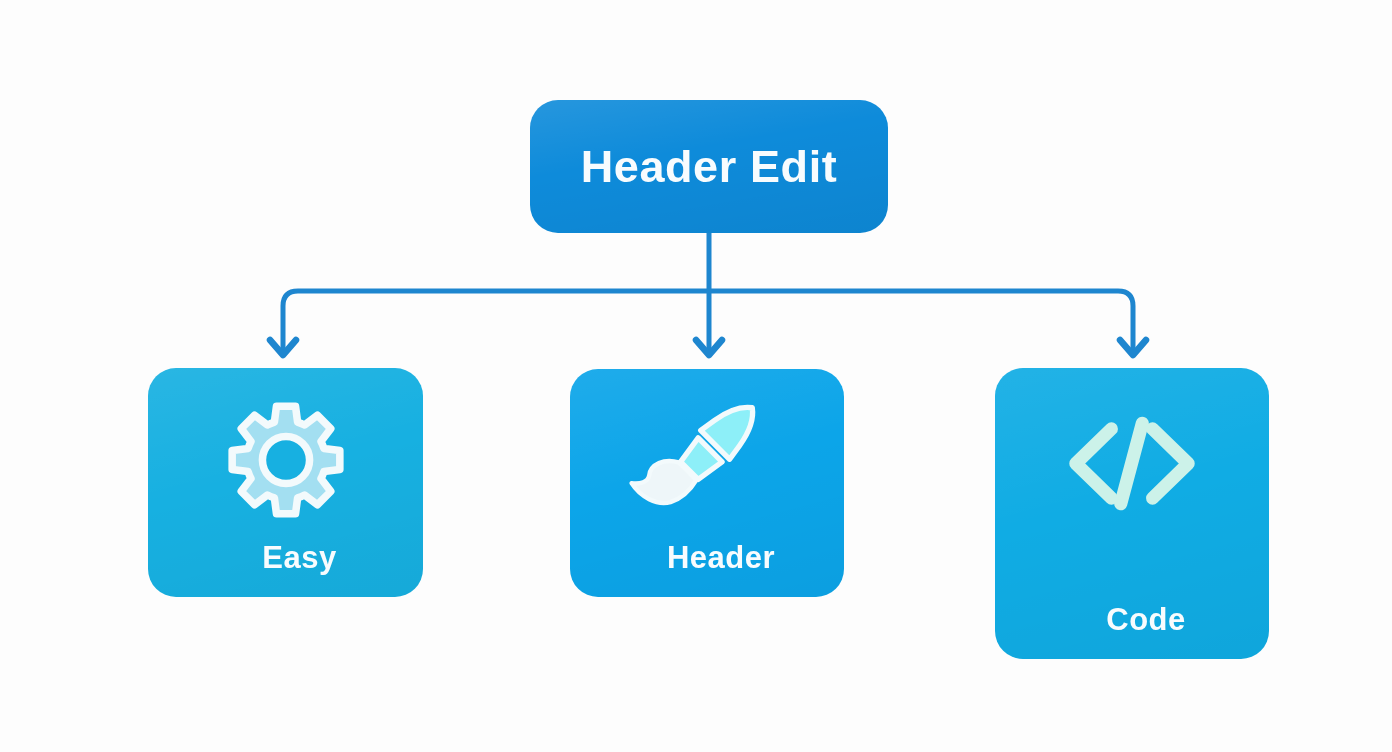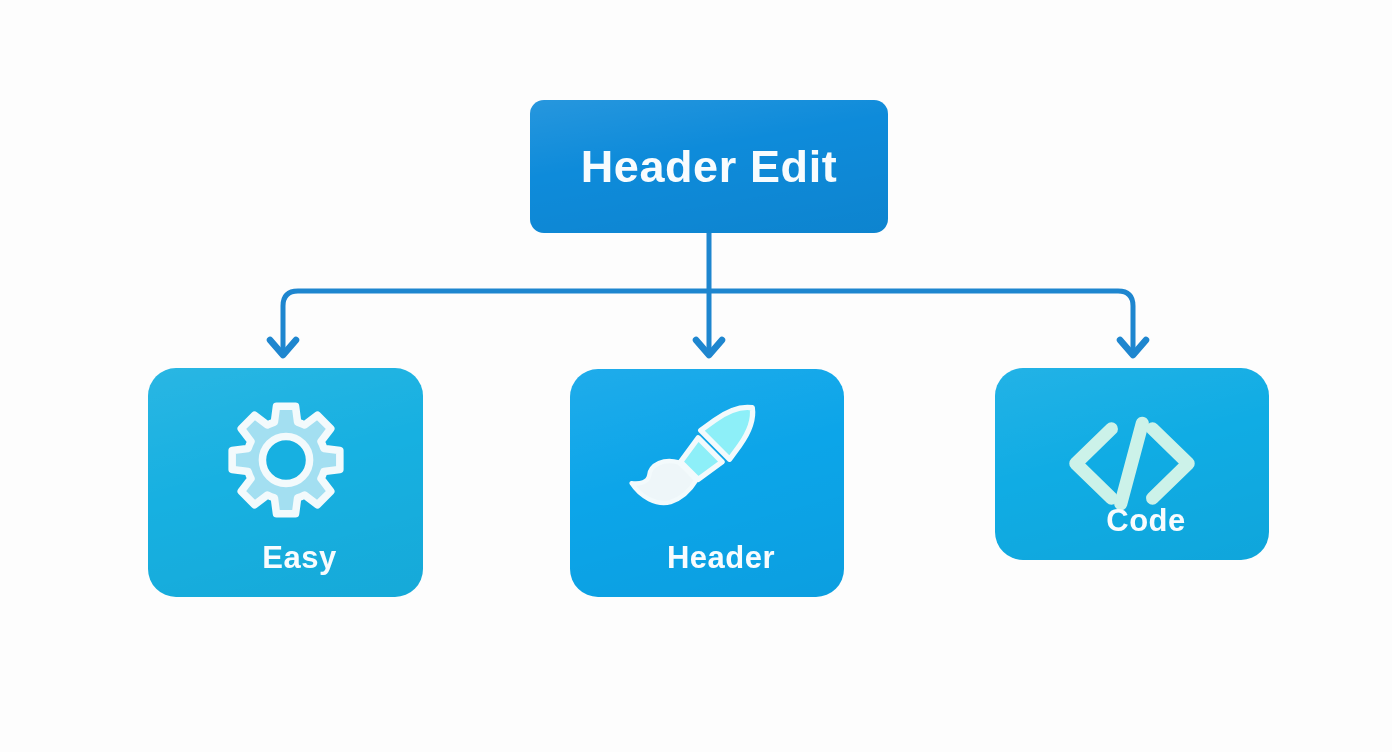--- a/index.html
+++ b/index.html
@@ -4,33 +4,33 @@
 <style>
   html,body{margin:0;padding:0;background:#fff;}
   .canvas{
     position:relative;width:1392px;height:752px;overflow:hidden;
     background:var(--canvas-bg,#fdfdfd);
     font-family:"Liberation Sans",sans-serif;
   }
   svg.connectors{position:absolute;left:0;top:0;width:1392px;height:752px;color:var(--connector,#1e86cf);}
   .node{position:absolute;color:var(--label,#f8fcfe);}
   .node-root{
-    left:530px;top:100px;width:358px;height:133px;border-radius:14px;
+    left:530px;top:100px;width:358px;height:133px;border-radius:28px;
     background:var(--root-bg,#0e8bda);
     background-image:linear-gradient(170deg,rgba(255,255,255,.10),rgba(255,255,255,0) 40%,rgba(0,0,0,.05));
     display:flex;align-items:center;justify-content:center;
   }
   .node-root .title{font-size:45px;font-weight:700;letter-spacing:.6px;}
   .node-child{
     border-radius:28px;
     background-image:linear-gradient(165deg,rgba(255,255,255,.08),rgba(255,255,255,0) 45%,rgba(0,0,0,.04));
   }
   .node-easy{left:148px;top:368px;width:275px;height:229px;background-color:var(--easy-bg,#17b0e1);}
   .node-design{left:570px;top:369px;width:274px;height:228px;background-color:var(--design-bg,#0ca5e9);}
-  .node-code{left:995px;top:368px;width:274px;height:192px;background-color:var(--code-bg,#10ace4);}
+  .node-code{left:995px;top:368px;width:274px;height:291px;background-color:var(--code-bg,#10ace4);}
   .node-child .label{
     position:absolute;left:0;right:8px;bottom:21px;text-align:center;
     font-size:31px;font-weight:600;letter-spacing:.5px;padding-left:36px;
   }
   .icon{position:absolute;left:50%;transform:translateX(-50%);}
   .gear-svg{top:26px;}
   .brush-svg{top:4px;}
   .code-svg{top:44px;}
 </style>
 </head>

